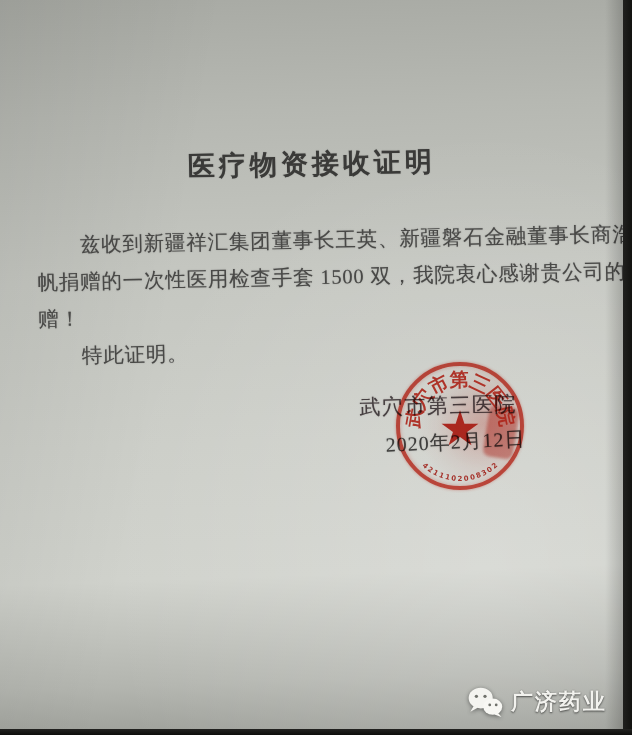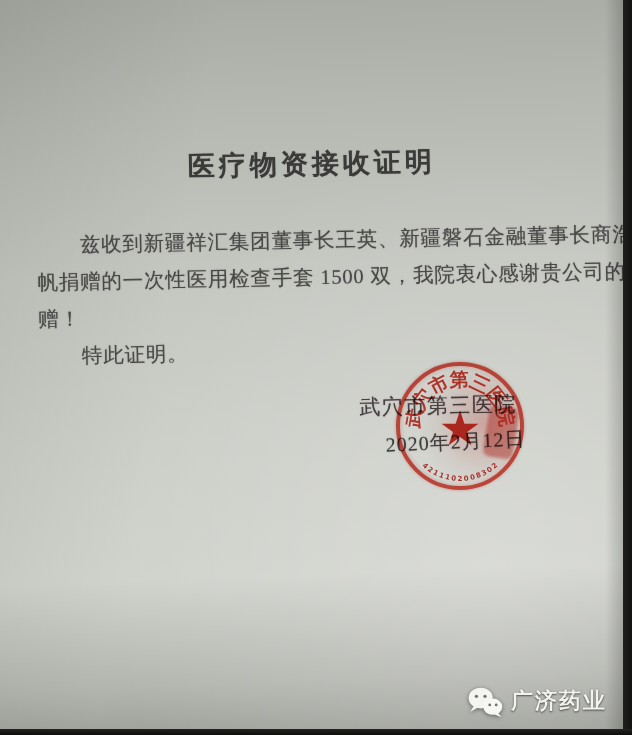--- a/index.html
+++ b/index.html
@@ -134,20 +134,21 @@
     font-weight:bold;
     line-height:8px;
     color:rgba(196,52,44,0.95);
     font-family:"DejaVu Sans",sans-serif;
   }
   
   .watermark{
     position:absolute;
     right:16px;bottom:12px;
     display:flex;
+    align-items:center;
     gap:7px;
   }
   .wechat-icon{
     filter:drop-shadow(0 1px 2px rgba(0,0,0,0.45));
   }
   .watermark-label{
     font-family:"Liberation Sans","DejaVu Sans",sans-serif;
     font-size:22px;
     font-weight:bold;
     letter-spacing:2px;

